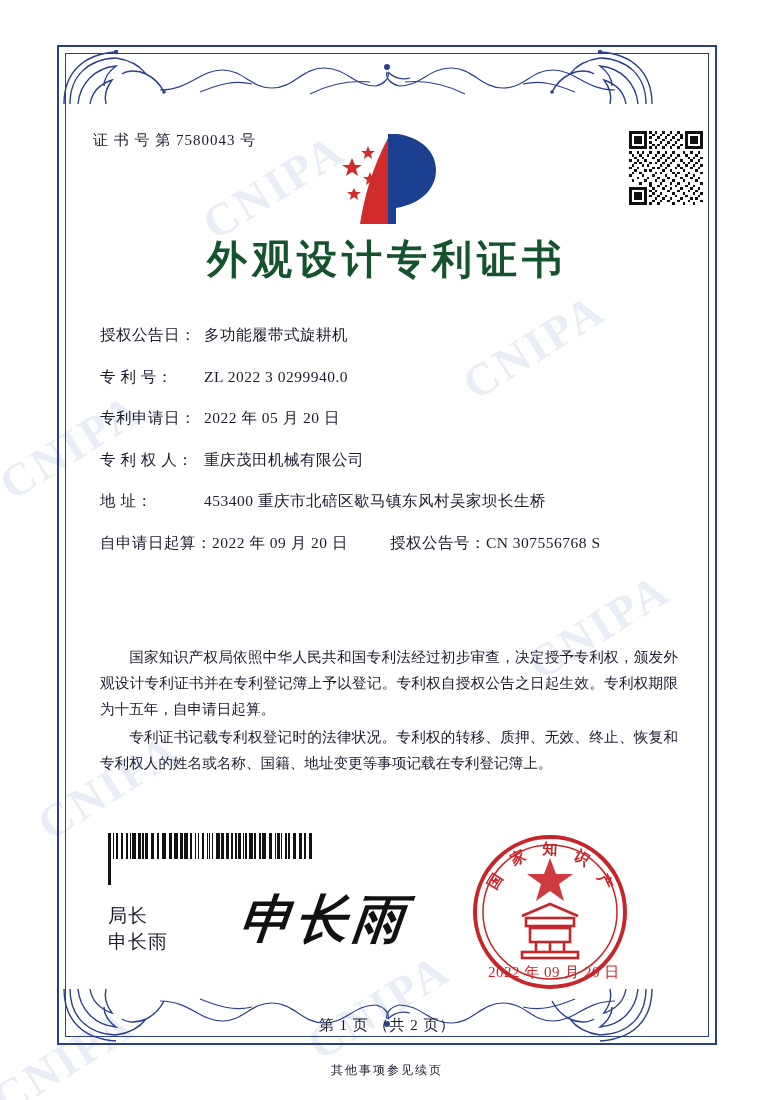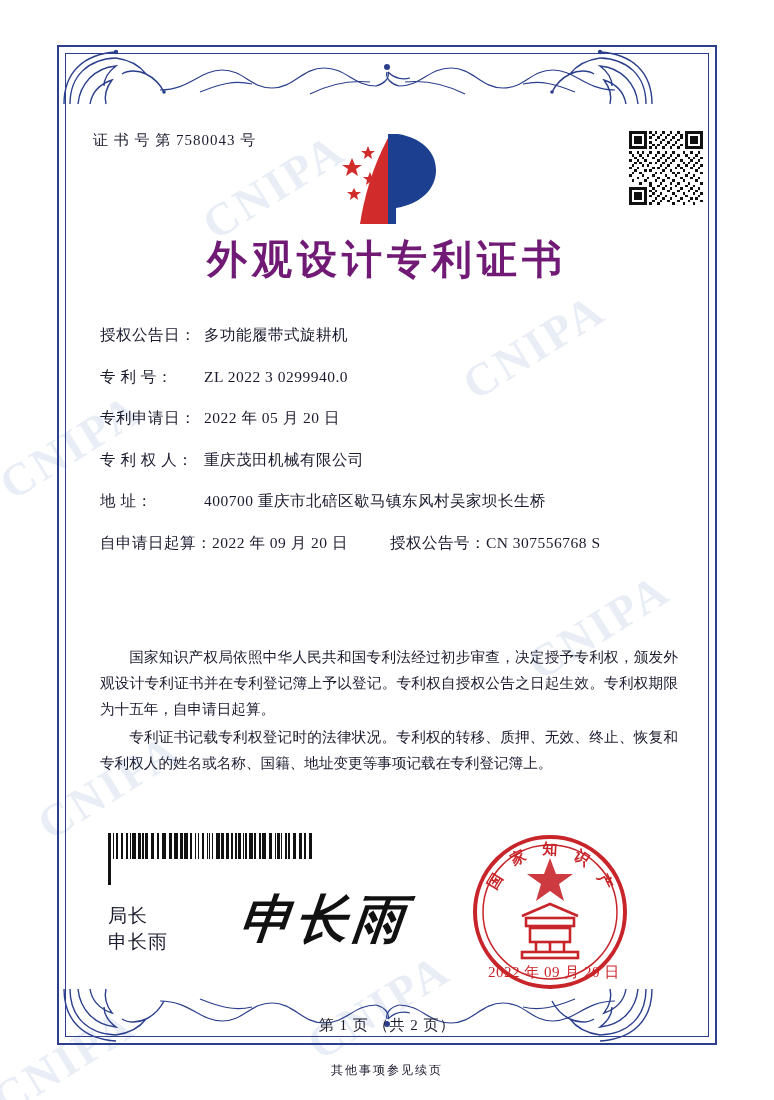--- a/index.html
+++ b/index.html
@@ -118,21 +118,21 @@
   }
 
   .title {
     position: absolute;
     left: 0; right: 0;
     top: 232px;
     text-align: center;
     font-size: 40px;
     font-weight: bold;
     letter-spacing: 5px;
-    color: #701a75;
+    color: #14532d;
     z-index: 5;
     font-family: "Liberation Serif", "DejaVu Serif", serif;
   }
 
   
   .fields {
     position: absolute;
     left: 100px;
     top: 325px;
     width: 580px;
@@ -580,21 +580,21 @@
   <div class="frow">
     <span class="flabel">专利申请日：</span>
     <span class="fvalue">2022 年 05 月 20 日</span>
   </div>
   <div class="frow">
     <span class="flabel">专 利 权 人：</span>
     <span class="fvalue">重庆茂田机械有限公司</span>
   </div>
   <div class="frow">
     <span class="flabel">地        址：</span>
-    <span class="fvalue">400700 重庆市北碚区歇马镇东风村吴家坝长生桥</span>
+    <span class="fvalue">453400 重庆市北碚区歇马镇东风村吴家坝长生桥</span>
   </div>
   <div class="frow two">
     <span class="flabel">自申请日起算：</span>
     <span class="fvalue">2022 年 09 月 20 日</span>
     <span class="flabel2">授权公告号：</span>
     <span class="fvalue">CN 307556768 S</span>
   </div>
 </div>
 
 <div class="paras">

